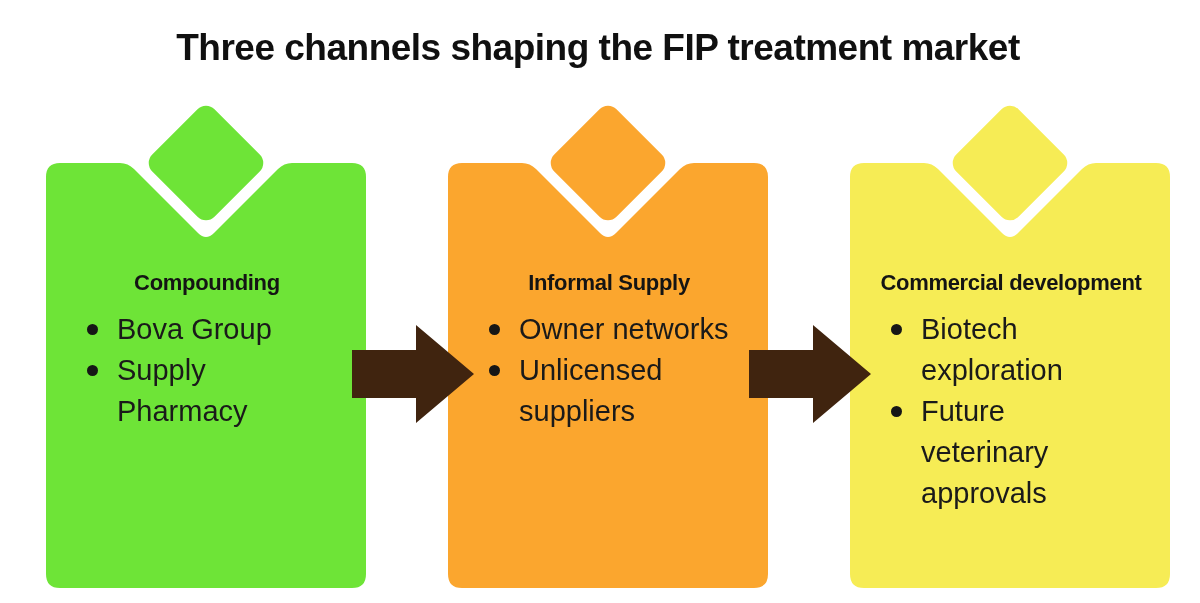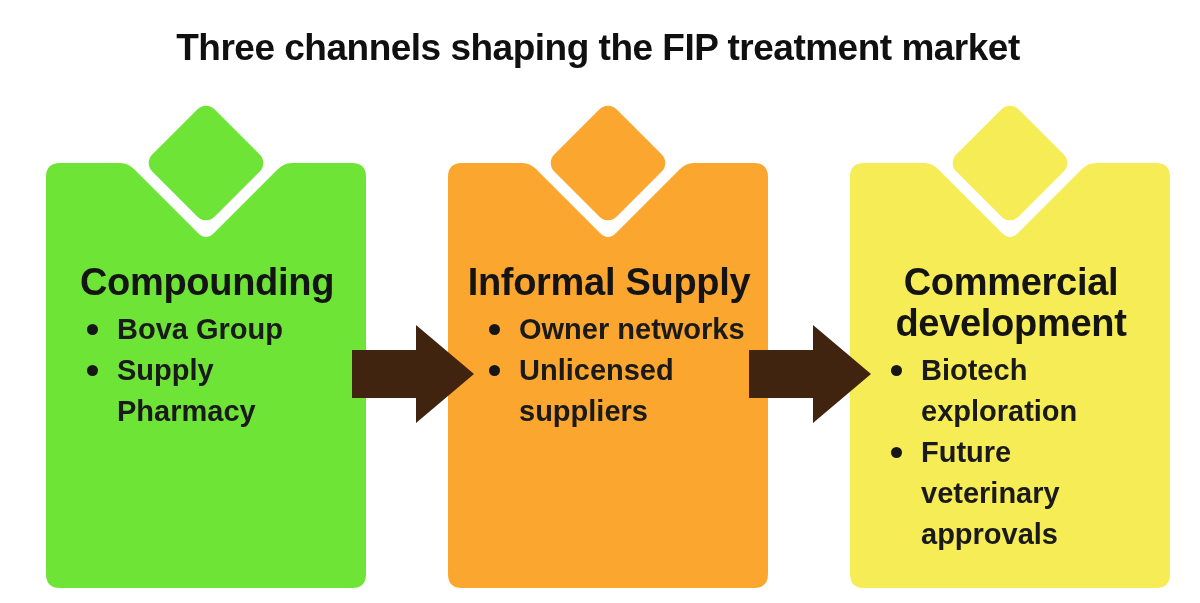--- a/index.html
+++ b/index.html
@@ -42,40 +42,39 @@
   .card-text {
     position: absolute;
     top: 262px;
     width: 284px;
   }
   .card-text.c1 { left: 57px; }
   .card-text.c2 { left: 459px; }
   .card-text.c3 { left: 861px; }
 
   .card-heading {
-    font-size: 38px;
+    font-size: 22px;
     font-weight: 700;
     line-height: 41px;
     text-align: center;
     letter-spacing: -0.3px;
     color: #141414;
   }
   .bullet-list {
     list-style: none;
     margin: 6px 0 0 0;
     padding: 0 0 0 22px;
     font-size: 29px;
     line-height: 41px;
   }
   .bullet-list li {
     position: relative;
     padding-left: 30px;
     white-space: pre-line;
     color: #1a1a1a;
-    font-weight: bold;
   }
   .bullet-list li::before {
     content: "";
     position: absolute;
     left: 0;
     top: 15px;
     width: 11px;
     height: 11px;
     border-radius: 50%;
     background: #161616;

